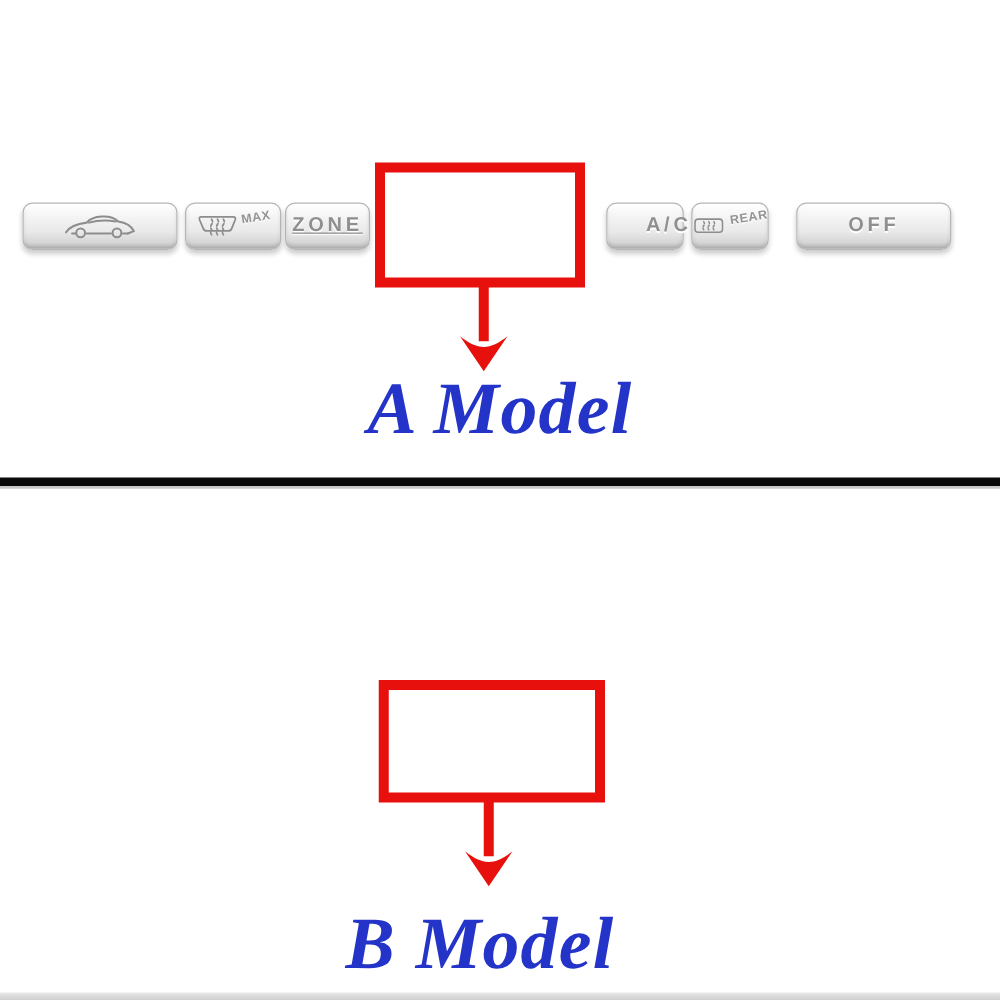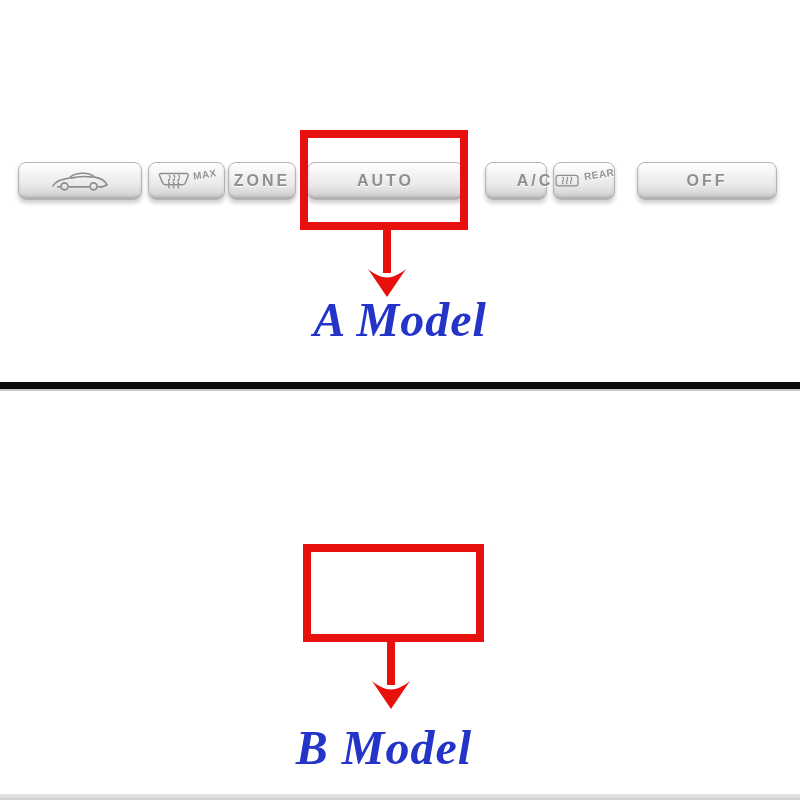--- a/index.html
+++ b/index.html
@@ -31,41 +31,41 @@
   .sup-lbl{
     font-size:10px;font-weight:bold;color:#949494;letter-spacing:.5px;
     transform:rotate(-9deg);margin-left:2px;margin-bottom:14px;
     text-shadow:0 1px 0 #fff;
   }
   .icon-svg{display:block;}
 
   
   .pa-car {left:18px; width:124px;}
   .pa-defrost{left:148px;width:77px;}
-  .pa-zone{left:228px;width:68px;}
+  .pa-zone{left:228px;width:68px;text-decoration:underline;}
   .pa-auto{left:307px;width:157px;}
   .pa-ac{left:485px;width:62px;padding-left:38px;}
   .pa-rear{left:553px;width:62px;}
-  .pa-off{left:637px;width:140px;}
+  .pa-off{left:637px;width:124px;}
 
   
   .red-rect{
     position:absolute;border:8px solid #e8100c;box-sizing:border-box;
     z-index:6;pointer-events:none;background:transparent;
   }
   .rect-a{left:300px;top:130px;width:168px;height:100px;}
   .rect-b{left:303px;top:544px;width:181px;height:98px;}
   .red-arrow{position:absolute;z-index:6;pointer-events:none;}
   .arrow-a{left:365px;top:226px;}
   .arrow-b{left:369px;top:638px;}
 
   .model-label{
     position:absolute;width:800px;text-align:center;
     font-family:"Liberation Serif", serif;font-style:italic;font-weight:bold;
-    font-size:48px;color:#2434c8;letter-spacing:1px;z-index:7;
+    font-size:59px;color:#2434c8;letter-spacing:1px;z-index:7;
   }
   .label-a{left:0;top:292px;}
   .label-b{left:-16px;top:720px;}
 
   
   .divider{
     position:absolute;left:0;top:382px;width:800px;height:7px;
     background:#0a0a0a;z-index:8;
   }
   .divider-underline{
@@ -105,23 +105,20 @@
         </g>
       </g>
     </svg>
     <span class="sup-lbl">MAX</span>
   </div>
 
   <div class="btn pa-zone">
     <span class="lbl">ZONE</span>
   </div>
 
-  <div class="btn pa-auto">
-    <span class="lbl">AUTO</span>
-  </div>
 
   <div class="btn pa-ac">
     <span class="lbl">A/C</span>
   </div>
 
   <div class="btn pa-rear">
     <svg class="icon-svg" width="30" height="22" viewBox="0 0 34 22">
       <g fill="none" stroke="#8d8d8d" stroke-width="1.5" stroke-linecap="round" stroke-linejoin="round">
         <rect x="2.5" y="4" width="27" height="13" rx="3"></rect>
         <g stroke-dasharray="2 1.6">

